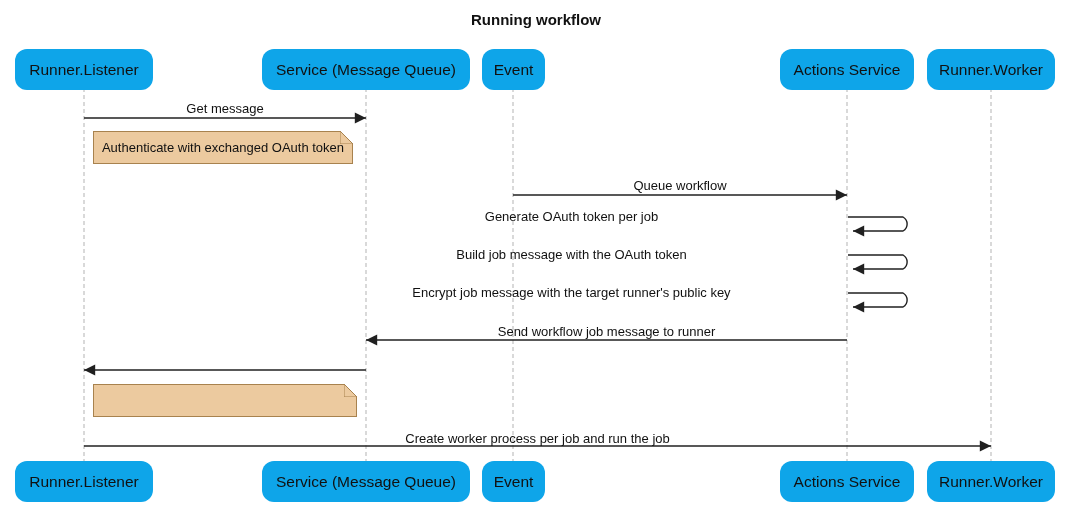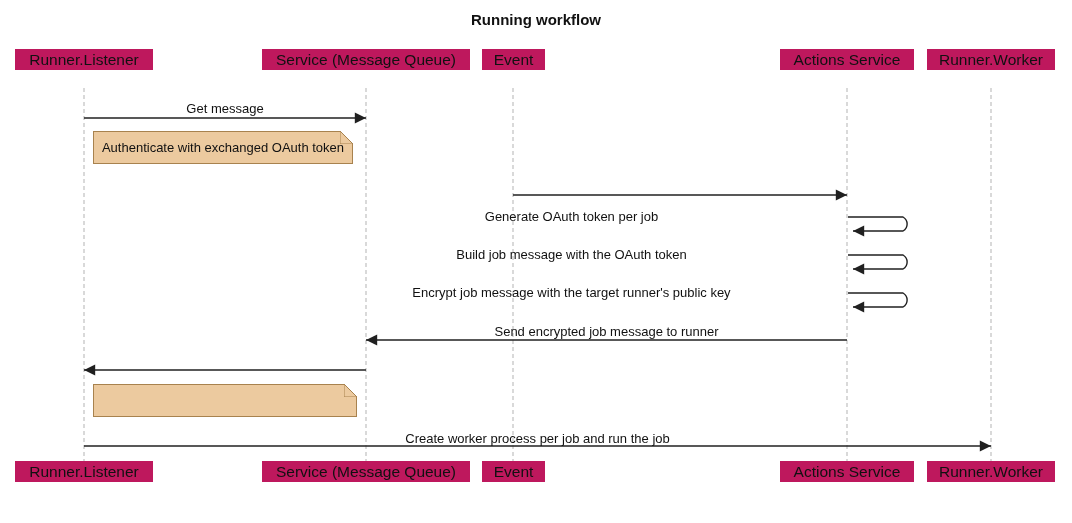--- a/index.html
+++ b/index.html
@@ -1,21 +1,21 @@
 <!DOCTYPE html>
 <html><head>
 <meta charset="utf-8">
 <style>
   html,body { margin:0; padding:0; background:#ffffff; }
   body { font-family:"Liberation Sans", sans-serif; color:#111111; }
   .stage { position:relative; width:1072px; height:523px; background:#ffffff; overflow:hidden; }
   .layer { position:absolute; left:0; top:0; }
   .title { position:absolute; left:0; top:11px; width:1072px; text-align:center;
            font-size:15px; font-weight:bold; white-space:nowrap; }
-  .actor { position:absolute; height:21px; background:#be185d; border-radius:0;
+  .actor { position:absolute; height:41px; background:#0ea5e9; border-radius:12px;
            display:flex; align-items:center; justify-content:center;
            font-size:15.5px; white-space:nowrap; box-sizing:border-box; }
   .msg { position:absolute; font-size:13px; line-height:15px; white-space:nowrap; }
   .msg.center { text-align:center; }
   .msg.right { text-align:center; }
   .note { position:absolute; height:33px; background:#ecca9f; border:1px solid #a8824e;
           box-sizing:border-box; display:flex; align-items:center; justify-content:center;
           font-size:13px; white-space:nowrap; }
   .fold { position:absolute; top:-1px; right:-1px; }
 </style>
@@ -51,24 +51,25 @@
 
   <div class="title">Running workflow</div>
 
   <div class="actor" style="left:15px;  top:49px; width:138px;">Runner.Listener</div>
   <div class="actor" style="left:262px; top:49px; width:208px;">Service (Message Queue)</div>
   <div class="actor" style="left:482px; top:49px; width:63px;">Event</div>
   <div class="actor" style="left:780px; top:49px; width:134px;">Actions Service</div>
   <div class="actor" style="left:927px; top:49px; width:128px;">Runner.Worker</div>
 
   <div class="msg center" style="left:84px;  top:101px; width:282px;">Get message</div>
+  <div class="msg center" style="left:513px; top:178px; width:334px;">Queue workflow</div>
   <div class="msg right" style="left:300px; top:209px; width:543px;">Generate OAuth token per job</div>
   <div class="msg right" style="left:300px; top:247px; width:543px;">Build job message with the OAuth token</div>
   <div class="msg right" style="left:300px; top:285px; width:543px;">Encrypt job message with the target runner's public key</div>
-  <div class="msg center" style="left:366px; top:324px; width:481px;">Send encrypted job message to runner</div>
+  <div class="msg center" style="left:366px; top:324px; width:481px;">Send workflow job message to runner</div>
   <div class="msg center" style="left:84px;  top:431px; width:907px;">Create worker process per job and run the job</div>
 
   <div class="note" style="left:93px; top:131px; width:260px;">
     <span>Authenticate with exchanged OAuth token</span>
     <svg class="fold" width="13" height="13" viewBox="0 0 13 13">
       <path d="M0 0 L13 0 L13 13 Z" fill="#ffffff"></path>
       <path d="M0 0 L13 13 L0 13 Z" fill="#ecca9f" stroke="#a8824e" stroke-width="1"></path>
     </svg>
   </div>
   <div class="note" style="left:93px; top:384px; width:264px;">

